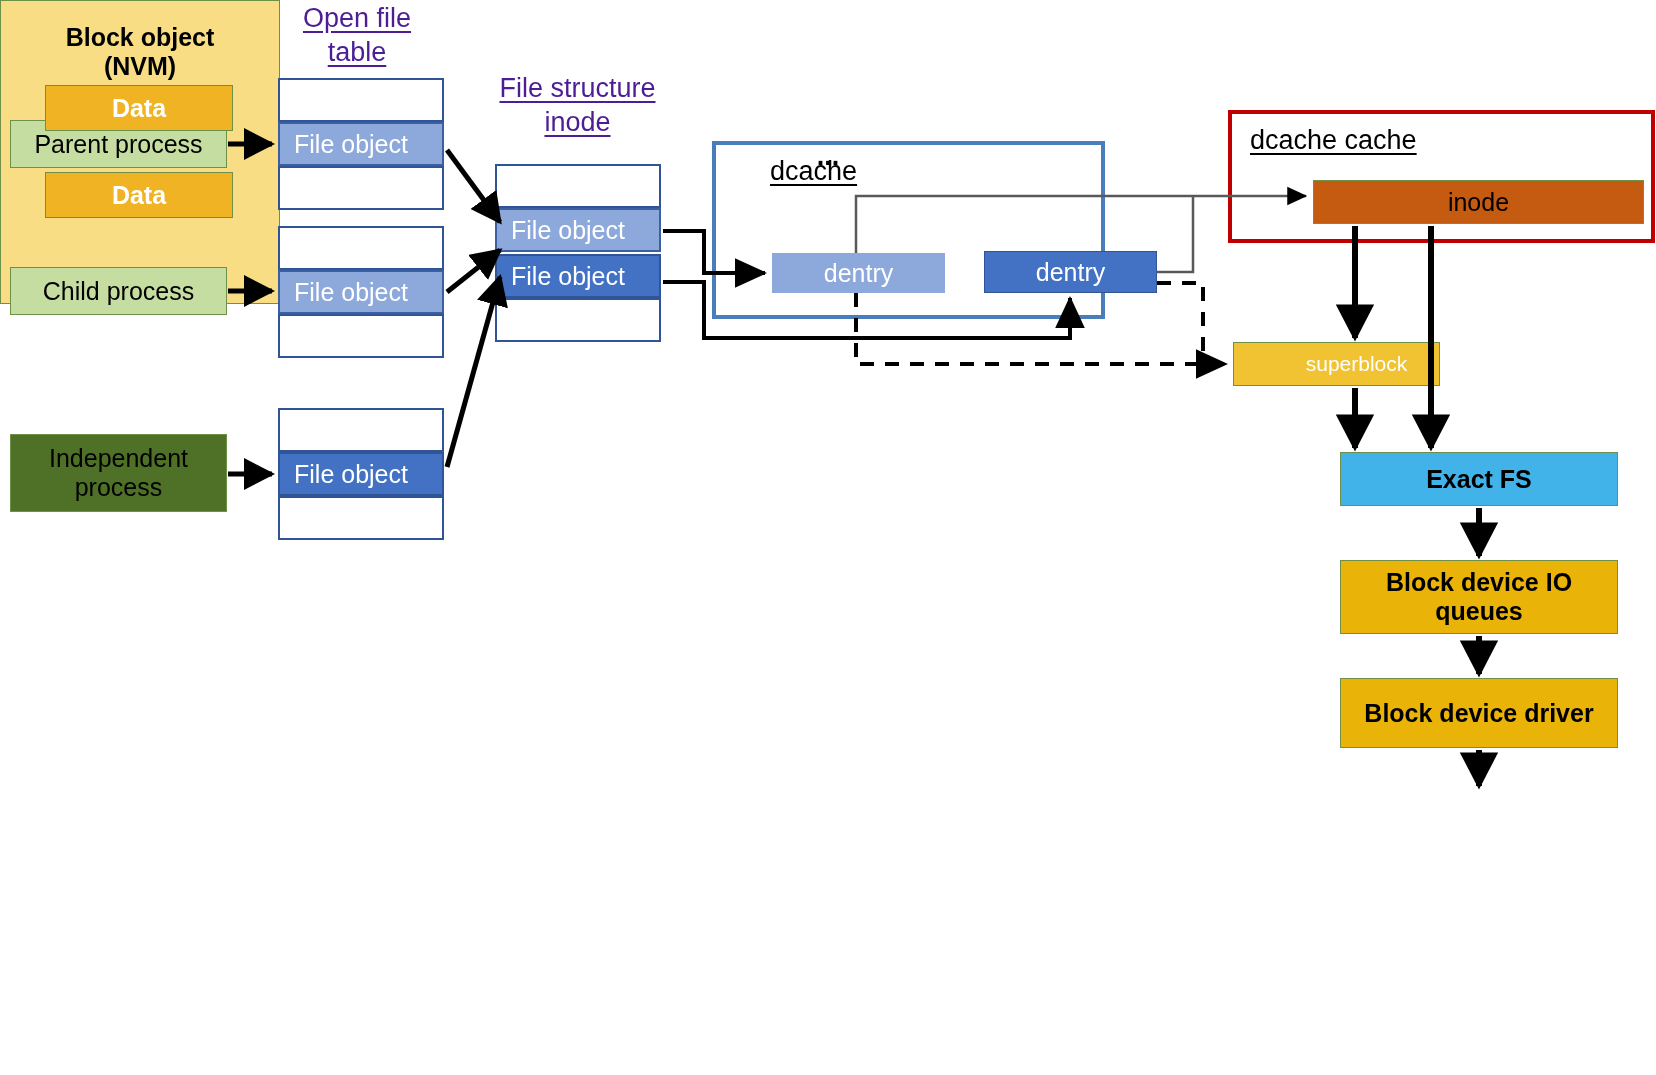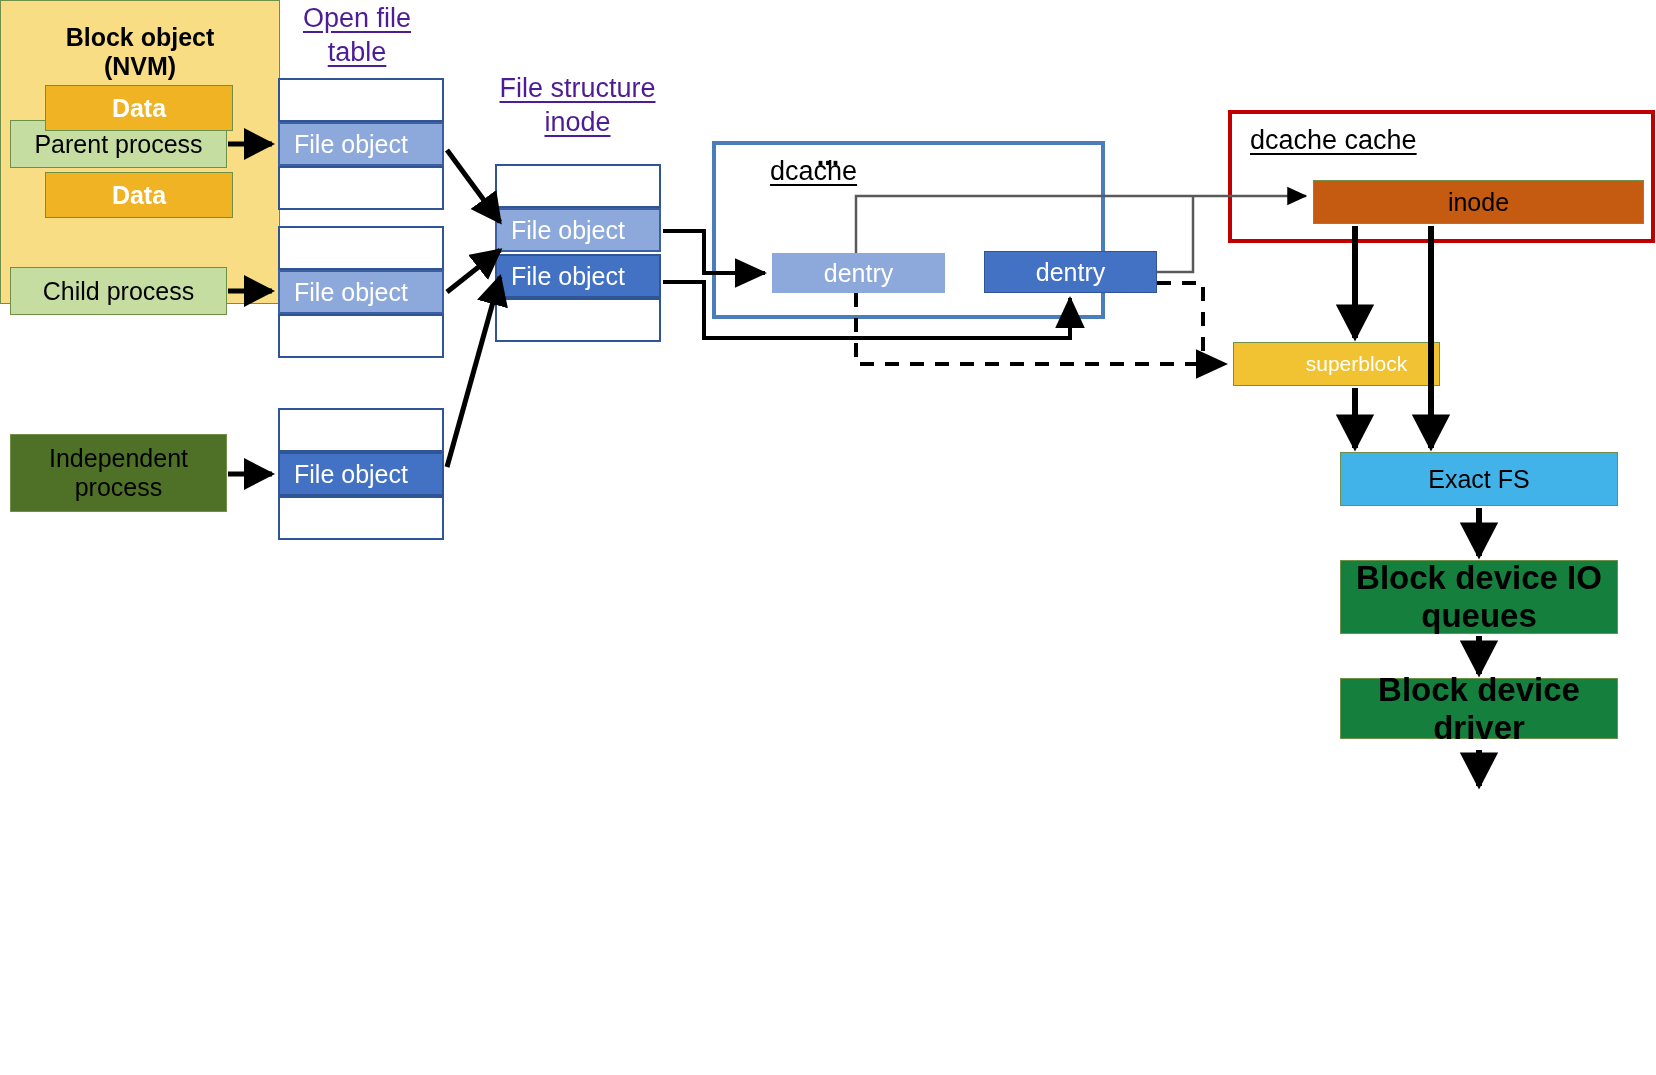--- a/index.html
+++ b/index.html
@@ -116,27 +116,27 @@
     border: 1.5px solid #6f9048;
     color: #ffffff;
     font-size: 21px;
     padding-left: 40px;
   }
   .exactfs {
     background: #41b3e8;
     border: 1.5px solid #6f9048;
     color: #000000;
     font-size: 25px;
-    font-weight: normal;
+    font-weight: bold;
   }
   .stage {
-    background: #15803d;
-    border: 1.5px solid #6f9048;
-    color: #000000;
-    font-size: 33px;
+    background: #eab308;
+    border: 1.5px solid #6f9048;
+    color: #000000;
+    font-size: 25px;
     font-weight: bold;
   }
   .nvm {
     background: #f8dd84;
     border: 1.5px solid #6f9048;
     color: #000000;
     font-size: 25px;
     font-weight: bold;
     display: block;
     padding-top: 22px;
@@ -229,21 +229,21 @@
 
   <div class="box inode" style="left:1313px; top:180px; width:331px; height:44px;">inode</div>
 
   <div class="box superblock" style="left:1233px; top:342px; width:207px; height:44px;">superblock</div>
 
   <div class="box exactfs" style="left:1340px; top:452px; width:278px; height:54px;">Exact FS</div>
 
   <div class="box stage" style="left:1340px; top:560px; width:278px; height:74px; white-space:pre-line;">Block device IO
 queues</div>
 
-  <div class="box stage" style="left:1340px; top:678px; width:278px; height:61px; white-space:pre-line;">Block device driver</div>
+  <div class="box stage" style="left:1340px; top:678px; width:278px; height:70px; white-space:pre-line;">Block device driver</div>
 
   <div class="nvm" style="left:1340px; top:790px; width:278px; height:280px;">
     <div class="nvm-title">Block object
 (NVM)</div>
     <div class="data-chip" style="left:45px; top:85px; width:188px; height:46px;">Data</div>
     <div class="ellipsis" style="top:141px;">...</div>
     <div class="data-chip" style="left:45px; top:172px; width:188px; height:46px;">Data</div>
   </div>
 
   <svg class="overlay" viewBox="0 0 1656 1075">

